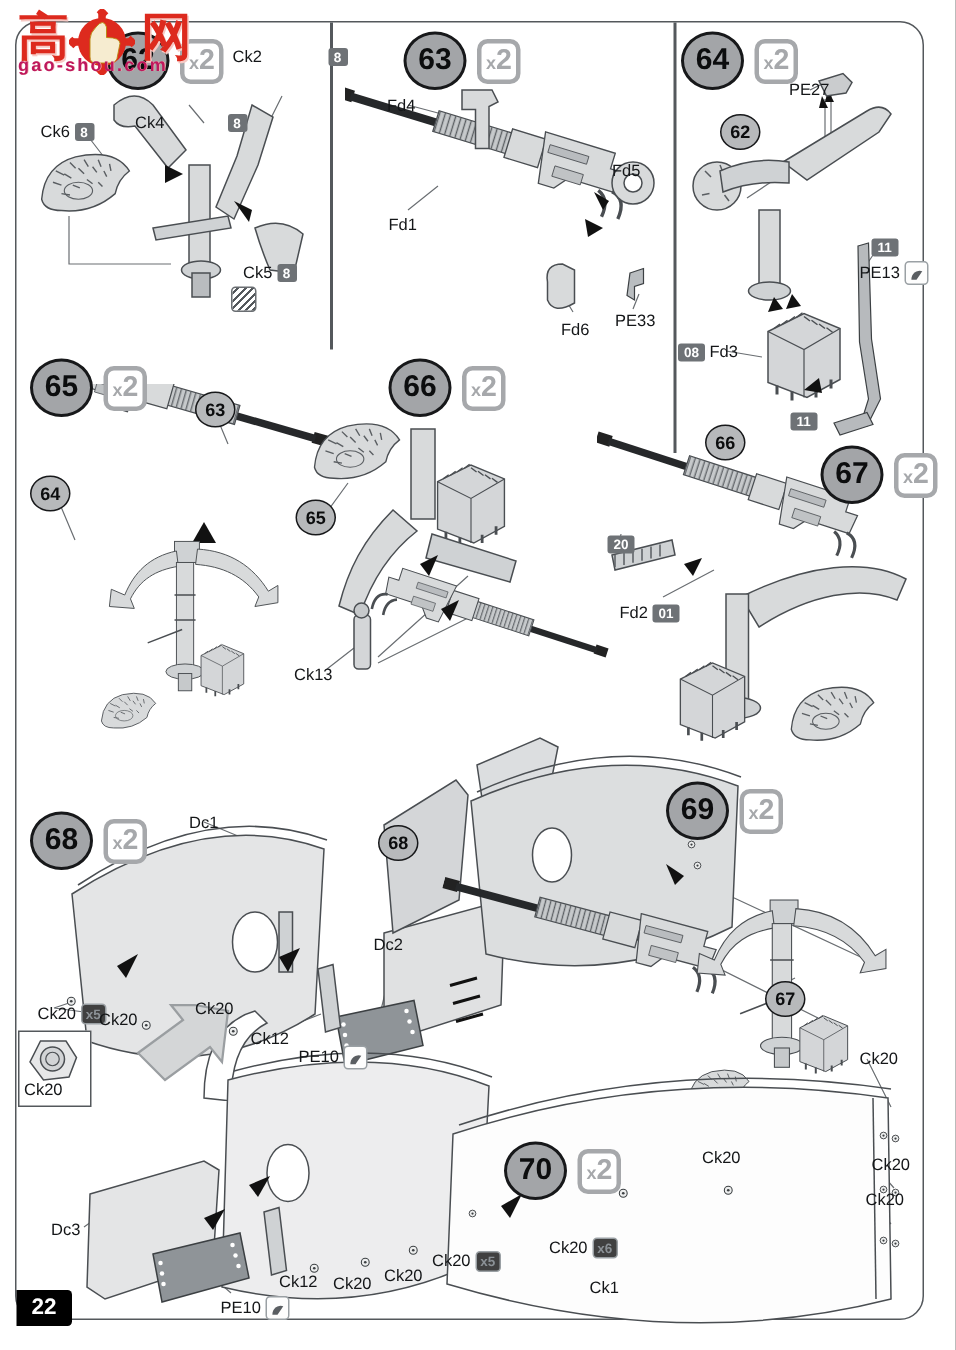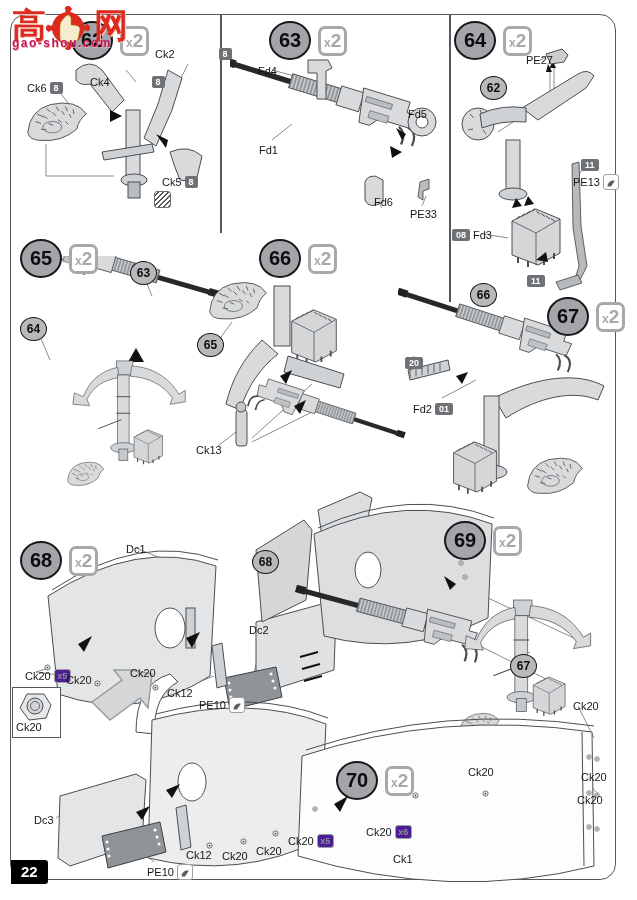--- a/index.html
+++ b/index.html
@@ -18,21 +18,21 @@
   .mult span{display:block;font-size:19px;line-height:1;}
   .mult span::first-letter{font-size:12px;}
   .callout{position:absolute;width:25px;height:22px;border-radius:50%;background:#b7b9bb;
     border:1.6px solid #17181a;display:flex;align-items:center;justify-content:center;
     font-weight:bold;font-size:12px;color:#0c0d0e;z-index:15;}
   
   .plabel{position:absolute;font-size:11px;color:#141618;display:flex;align-items:center;
     gap:3px;white-space:nowrap;z-index:15;}
   .badge-dark{background:#6e7276;color:#fff;font-size:9px;font-weight:bold;
     padding:1.5px 4px;border-radius:2px;line-height:1;}
-  .badge-light{border:1px solid #9aa0a4;color:#8b9196;background:#4c1d95;font-size:9px;
+  .badge-light{border:1px solid #9aa0a4;color:#8b9196;background:#404040;font-size:9px;
     font-weight:bold;padding:0.5px 2.5px;border-radius:3px;line-height:1.2;}
   .bend-icon{width:14px;height:14px;border:1px solid #9aa0a4;border-radius:3px;
     background:#fdfdfd;display:inline-flex;align-items:flex-end;justify-content:center;}
   .hatch-icon{position:absolute;width:15px;height:15px;border:1px solid #6a6e72;border-radius:3px;
     background:repeating-linear-gradient(135deg,#ffffff 0 2px,#54585c 2px 3.5px);z-index:15;}
   .ill{position:absolute;z-index:5;}
   .inset{position:absolute;left:12px;top:687px;width:47px;height:49px;
     border:1.5px solid #54585c;background:#fff;z-index:14;}
   .inset .plabel{left:3px;top:33px;}
   .pagenum{position:absolute;left:11px;top:860px;background:#000;color:#fff;
@@ -173,34 +173,34 @@
   <div class="callout" style="left:510px;top:654px;">67</div>
 
   <div class="plabel" style="left:27px;top:82px;">
     <span>Ck6</span>
       <span class="badge-dark">8</span>
     </div>
   <div class="plabel" style="left:90px;top:76px;gap:42px;">
     <span>Ck4</span>
       <span class="badge-dark">8</span>
     </div>
-  <div class="plabel" style="left:155px;top:48px;gap:44px;">
+  <div class="plabel" style="left:155px;top:32px;gap:44px;">
     <span>Ck2</span>
       <span class="badge-dark">8</span>
     </div>
   <div class="plabel" style="left:162px;top:176px;">
     <span>Ck5</span>
       <span class="badge-dark">8</span>
     </div>
   <div class="hatch-icon" style="left:154px;top:191px;"></div>
 
   <div class="plabel" style="left:258px;top:65px;">Fd4</div>
   <div class="plabel" style="left:259px;top:144px;">Fd1</div>
   <div class="plabel" style="left:408px;top:108px;">Fd5</div>
-  <div class="plabel" style="left:374px;top:196px;">Fd6</div>
+  <div class="plabel" style="left:374px;top:214px;">Fd6</div>
   <div class="plabel" style="left:410px;top:208px;">PE33</div>
 
   <div class="plabel" style="left:526px;top:54px;text-align:center;">PE27</div>
   <div class="plabel" style="left:581px;top:159px;">
     <span class="badge-dark">11</span>
     </div>
   <div class="plabel" style="left:573px;top:174px;">
     <span>PE13</span>
     <span class="bend-icon">
         <svg width="12" height="12" viewBox="0 0 14 14">

